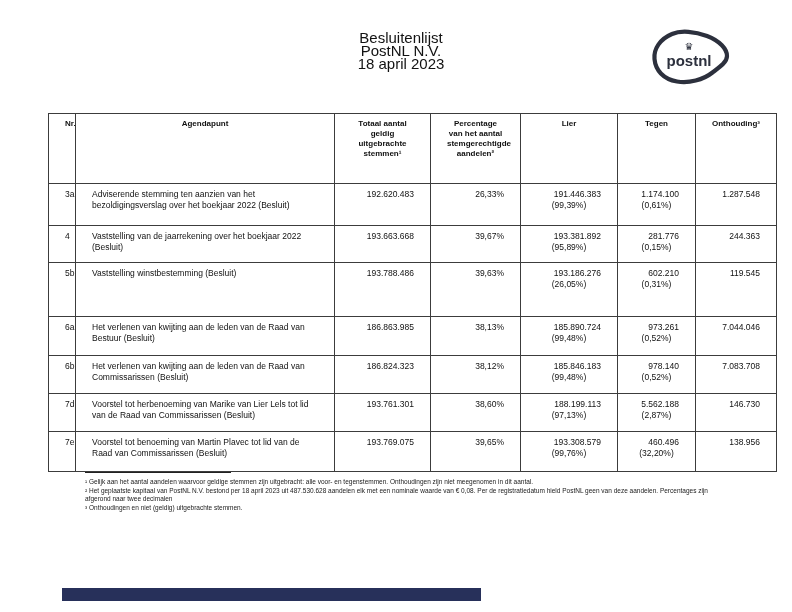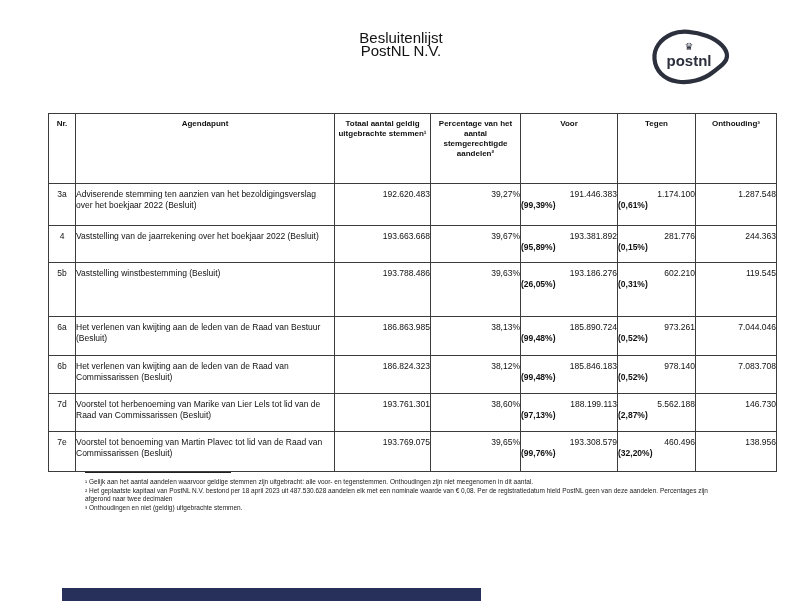--- a/index.html
+++ b/index.html
@@ -34,21 +34,21 @@
   table.decisions {
     position: absolute;
     left: 48px; top: 113px;
     width: 728px;
     border-collapse: collapse;
     table-layout: fixed;
   }
   table.decisions td, table.decisions th {
     border: 1px solid #3c3c3c;
     vertical-align: top;
-    padding: 5px 0;
+    padding: 5px 16px;
     font-size: 8.5px;
     line-height: 11px;
     overflow: hidden;
   }
   table.decisions th {
     font-size: 8px;
     line-height: 10px;
     font-weight: bold;
     text-align: center;
   }
@@ -56,21 +56,21 @@
   tr.hdr { height: 70px; }
   tr.r0 { height: 42px; }
   tr.r1 { height: 37px; }
   tr.r2 { height: 54px; }
   tr.r3 { height: 39px; }
   tr.r4 { height: 38px; }
   tr.r5 { height: 38px; }
   tr.r6 { height: 40px; }
   td.c-nr { text-align: center; }
   td.c-num { text-align: right; }
-  .pct-sub { display: block; text-align: left; font-weight: bold; }
+  .pct-sub { display: block; text-align: center; }
 
   .footnotes {
     position: absolute;
     left: 85px; top: 472px;
     width: 624px;
   }
   .fn-rule {
     width: 146px;
     border-top: 1px solid #222222;
     margin-bottom: 5px;
@@ -86,20 +86,21 @@
     left: 62px; top: 588px;
     width: 419px; height: 13px;
   }
 </style>
 </head>
 <body>
 
 <div class="title-block">
   <div class="title-line">Besluitenlijst</div>
   <div class="title-line">PostNL N.V.</div>
+  <div class="title-line">18 april 2023</div>
 </div>
 
 <div class="logo-wrap">
   <svg width="88" height="60" viewBox="0 0 88 60">
     <path d="M 81 30
              C 81 23, 74 15, 61 10
              C 49 5.5, 35 4, 26 8
              C 14 13, 7.5 23, 8.5 33
              C 9.5 44, 17 53, 31 55.5
              C 43 57.5, 57 54, 66.5 46.5
@@ -118,31 +119,31 @@
       <col style="width:97px">
       <col style="width:78px">
       <col style="width:81px">
   </colgroup>
   <thead>
     <tr class="hdr">
       <th class="h-left">Nr.</th>
       <th class="h-left">Agendapunt</th>
       <th>Totaal aantal geldig uitgebrachte stemmen¹</th>
       <th>Percentage van het aantal stemgerechtigde aandelen²</th>
-      <th>Voor</th>
+      <th>Lier</th>
       <th>Tegen</th>
       <th>Onthouding³</th>
     </tr>
   </thead>
   <tbody>
     <tr class="r0">
       <td class="c-nr">3a</td>
       <td>Adviserende stemming ten aanzien van het bezoldigingsverslag over het boekjaar 2022 (Besluit)</td>
       <td class="c-num">192.620.483</td>
-      <td class="c-num">39,27%</td>
+      <td class="c-num">26,33%</td>
       <td class="c-num"><span>191.446.383</span><span class="pct-sub">(99,39%)</span></td>
       <td class="c-num"><span>1.174.100</span><span class="pct-sub">(0,61%)</span></td>
       <td class="c-num">1.287.548</td>
     </tr>
     <tr class="r1">
       <td class="c-nr">4</td>
       <td>Vaststelling van de jaarrekening over het boekjaar 2022 (Besluit)</td>
       <td class="c-num">193.663.668</td>
       <td class="c-num">39,67%</td>
       <td class="c-num"><span>193.381.892</span><span class="pct-sub">(95,89%)</span></td>

